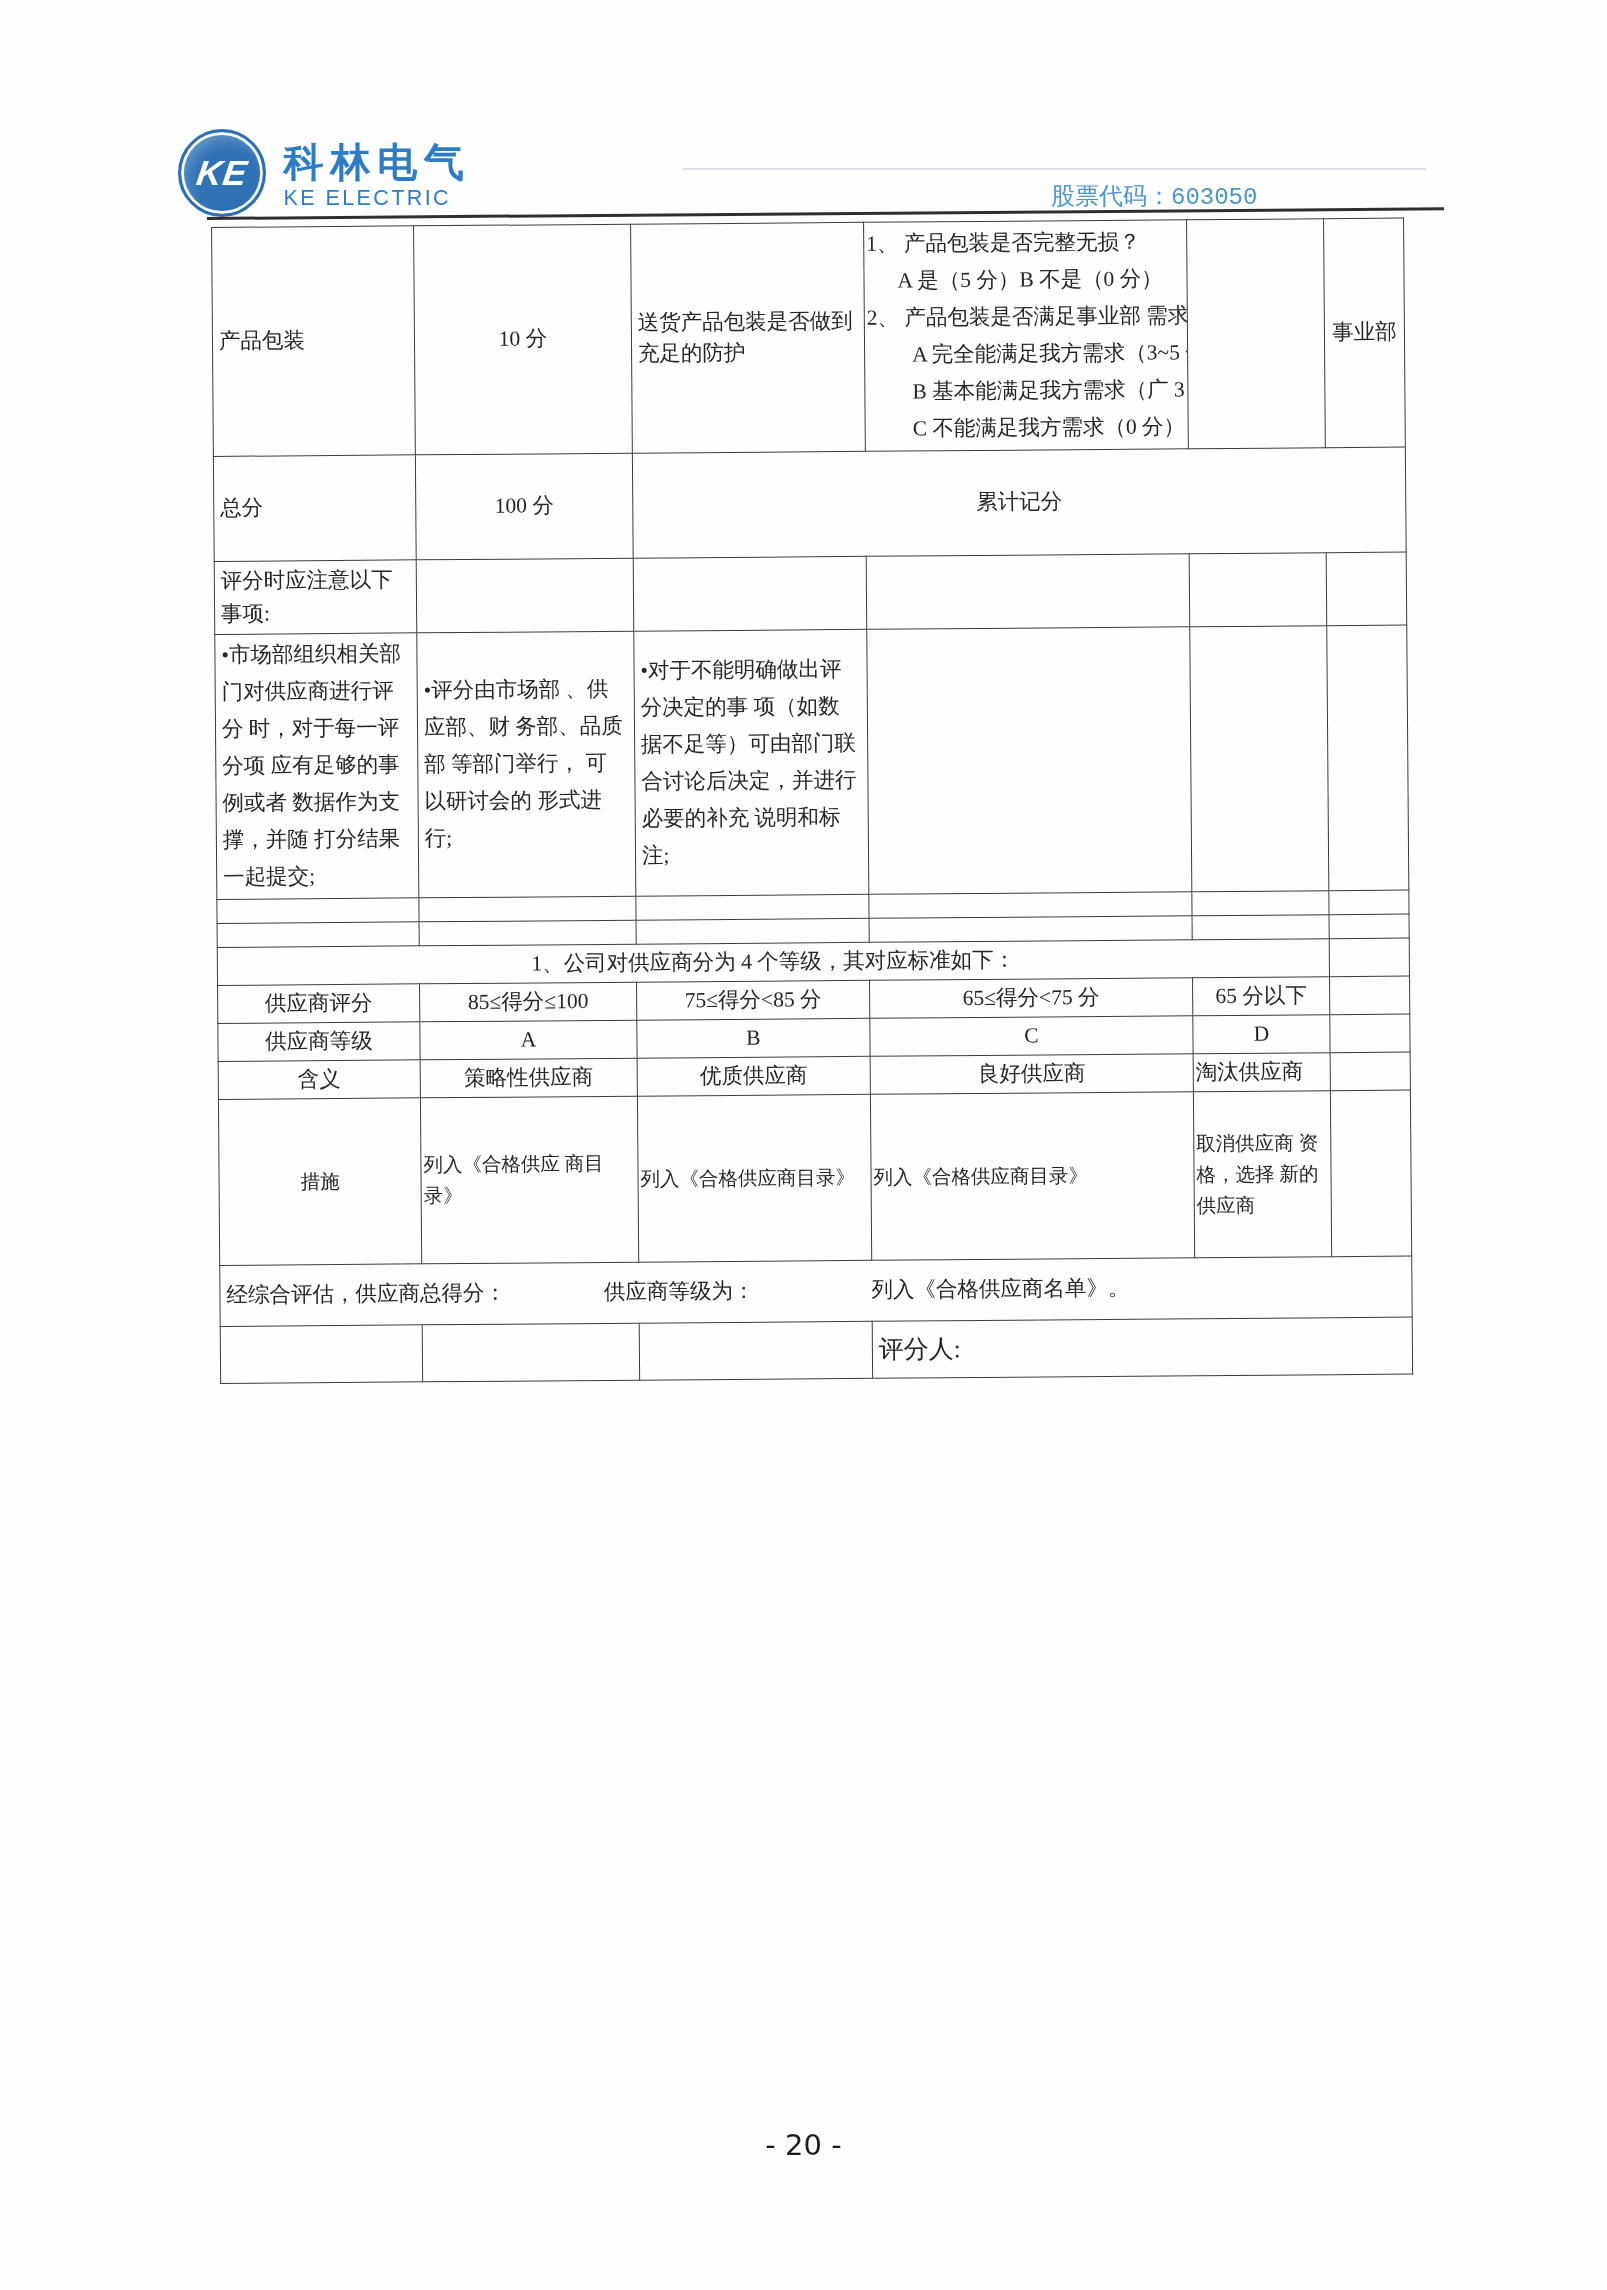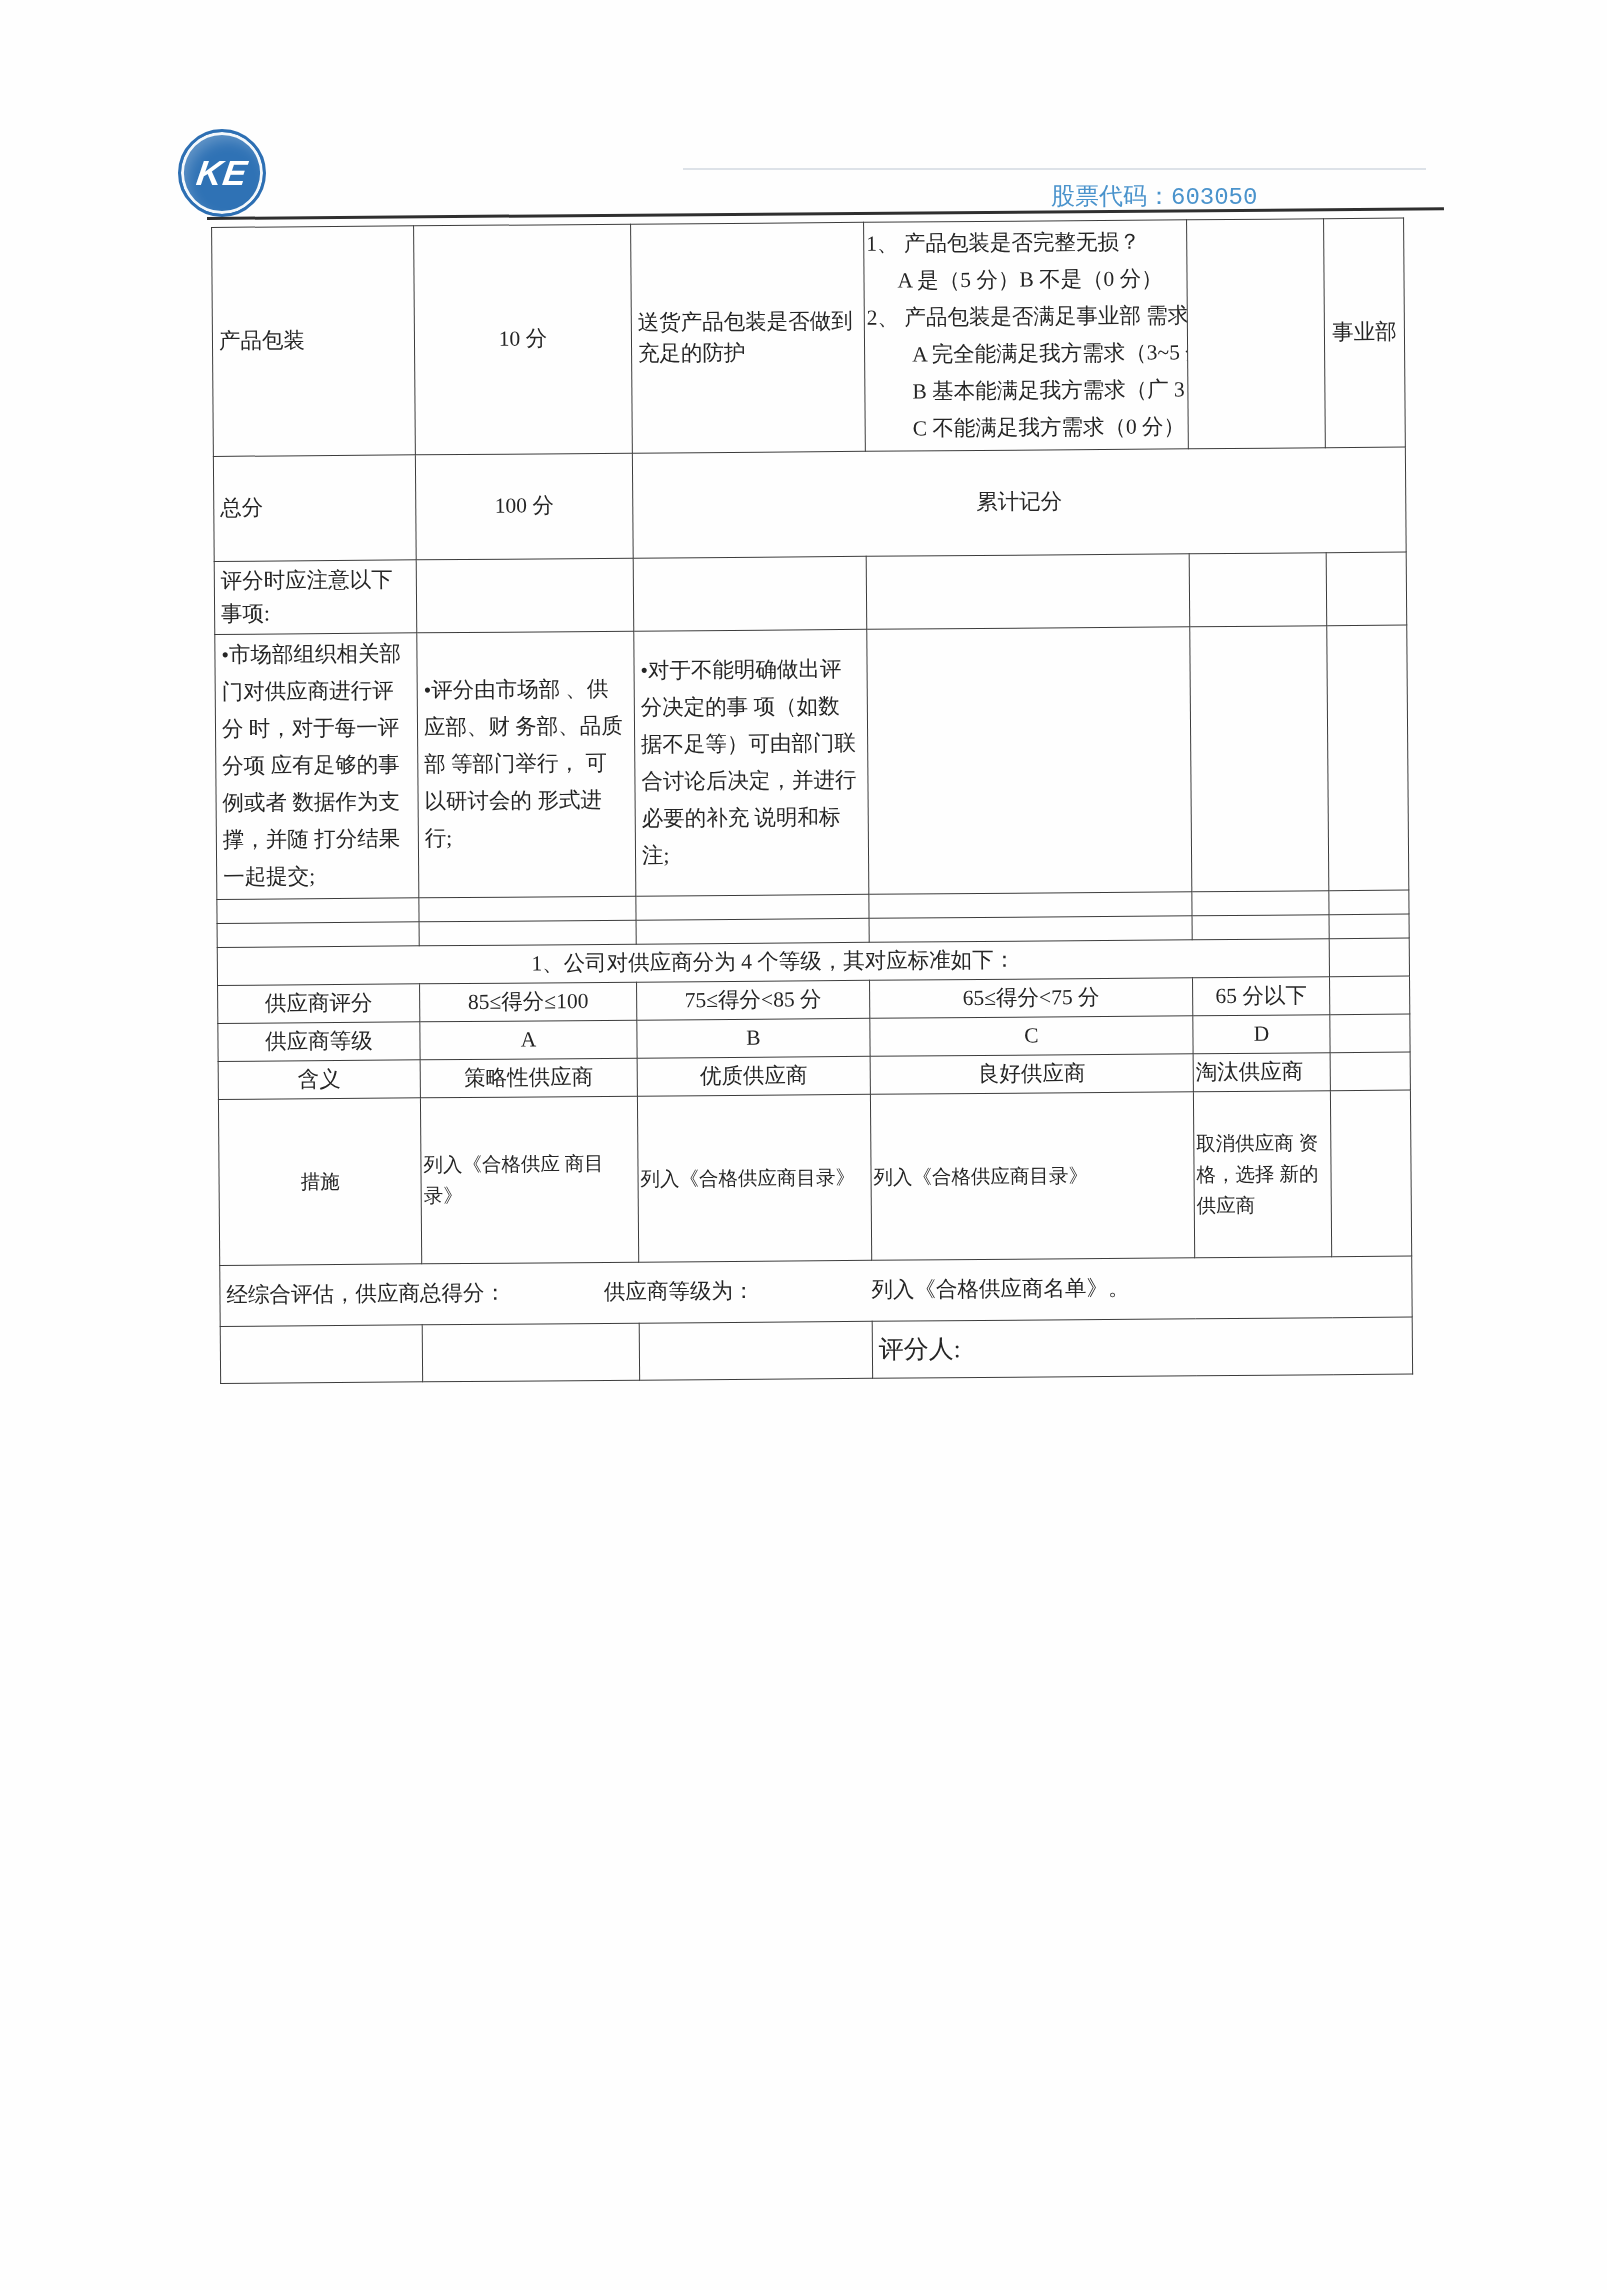--- a/index.html
+++ b/index.html
@@ -71,20 +71,24 @@
 </style>
 </head>
 <body>
 
 <div class="page">
 
   <div class="logo-wrap">
     <div class="logo-badge">
       <span>KE</span>
     </div>
+    <div class="logo-text">
+      <div class="logo-cn">科林电气</div>
+      <div class="logo-en">KE ELECTRIC</div>
+    </div>
   </div>
   <div class="slogan-band"></div>
   <div class="stock">股票代码：603050</div>
 
   <div class="tilt">
     <div class="header-rule"></div>
 
     <table class="main">
       <colgroup>
         <col style="width:202px">
@@ -203,15 +207,16 @@
       <tr style="height:57px">
         <td class="thick-top"></td>
         <td class="thick-top"></td>
         <td class="thick-top"></td>
         <td class="l signer-cell thick-top" colspan="3">评分人:</td>
       </tr>
     </tbody>
       </table>
   </div>
 
+  <div class="footer">- 20 -</div>
 
 </div>
 
 
 </body></html>

